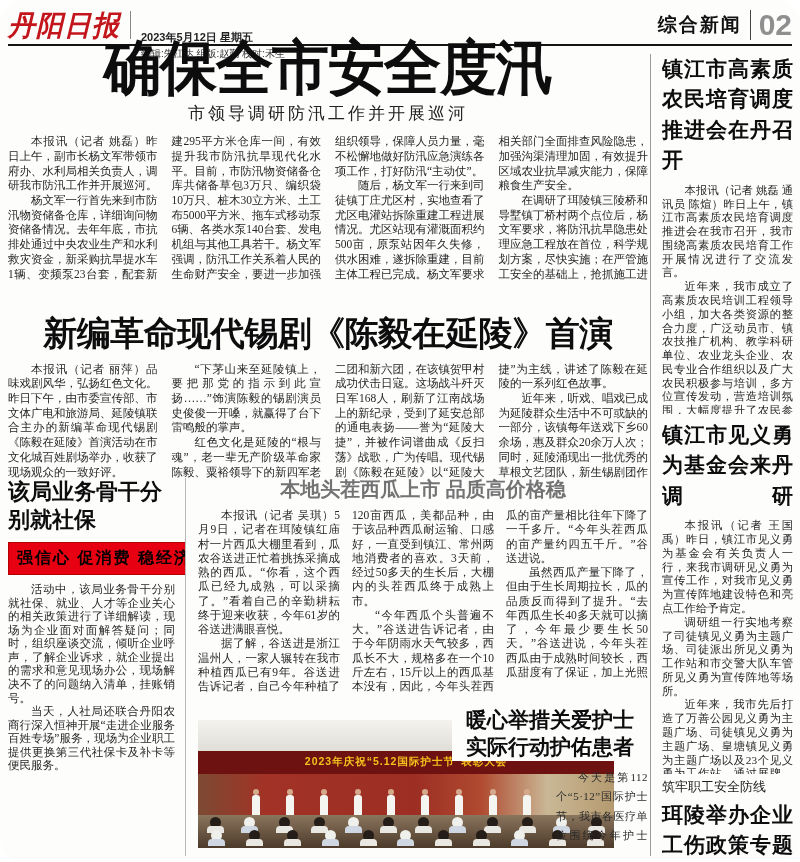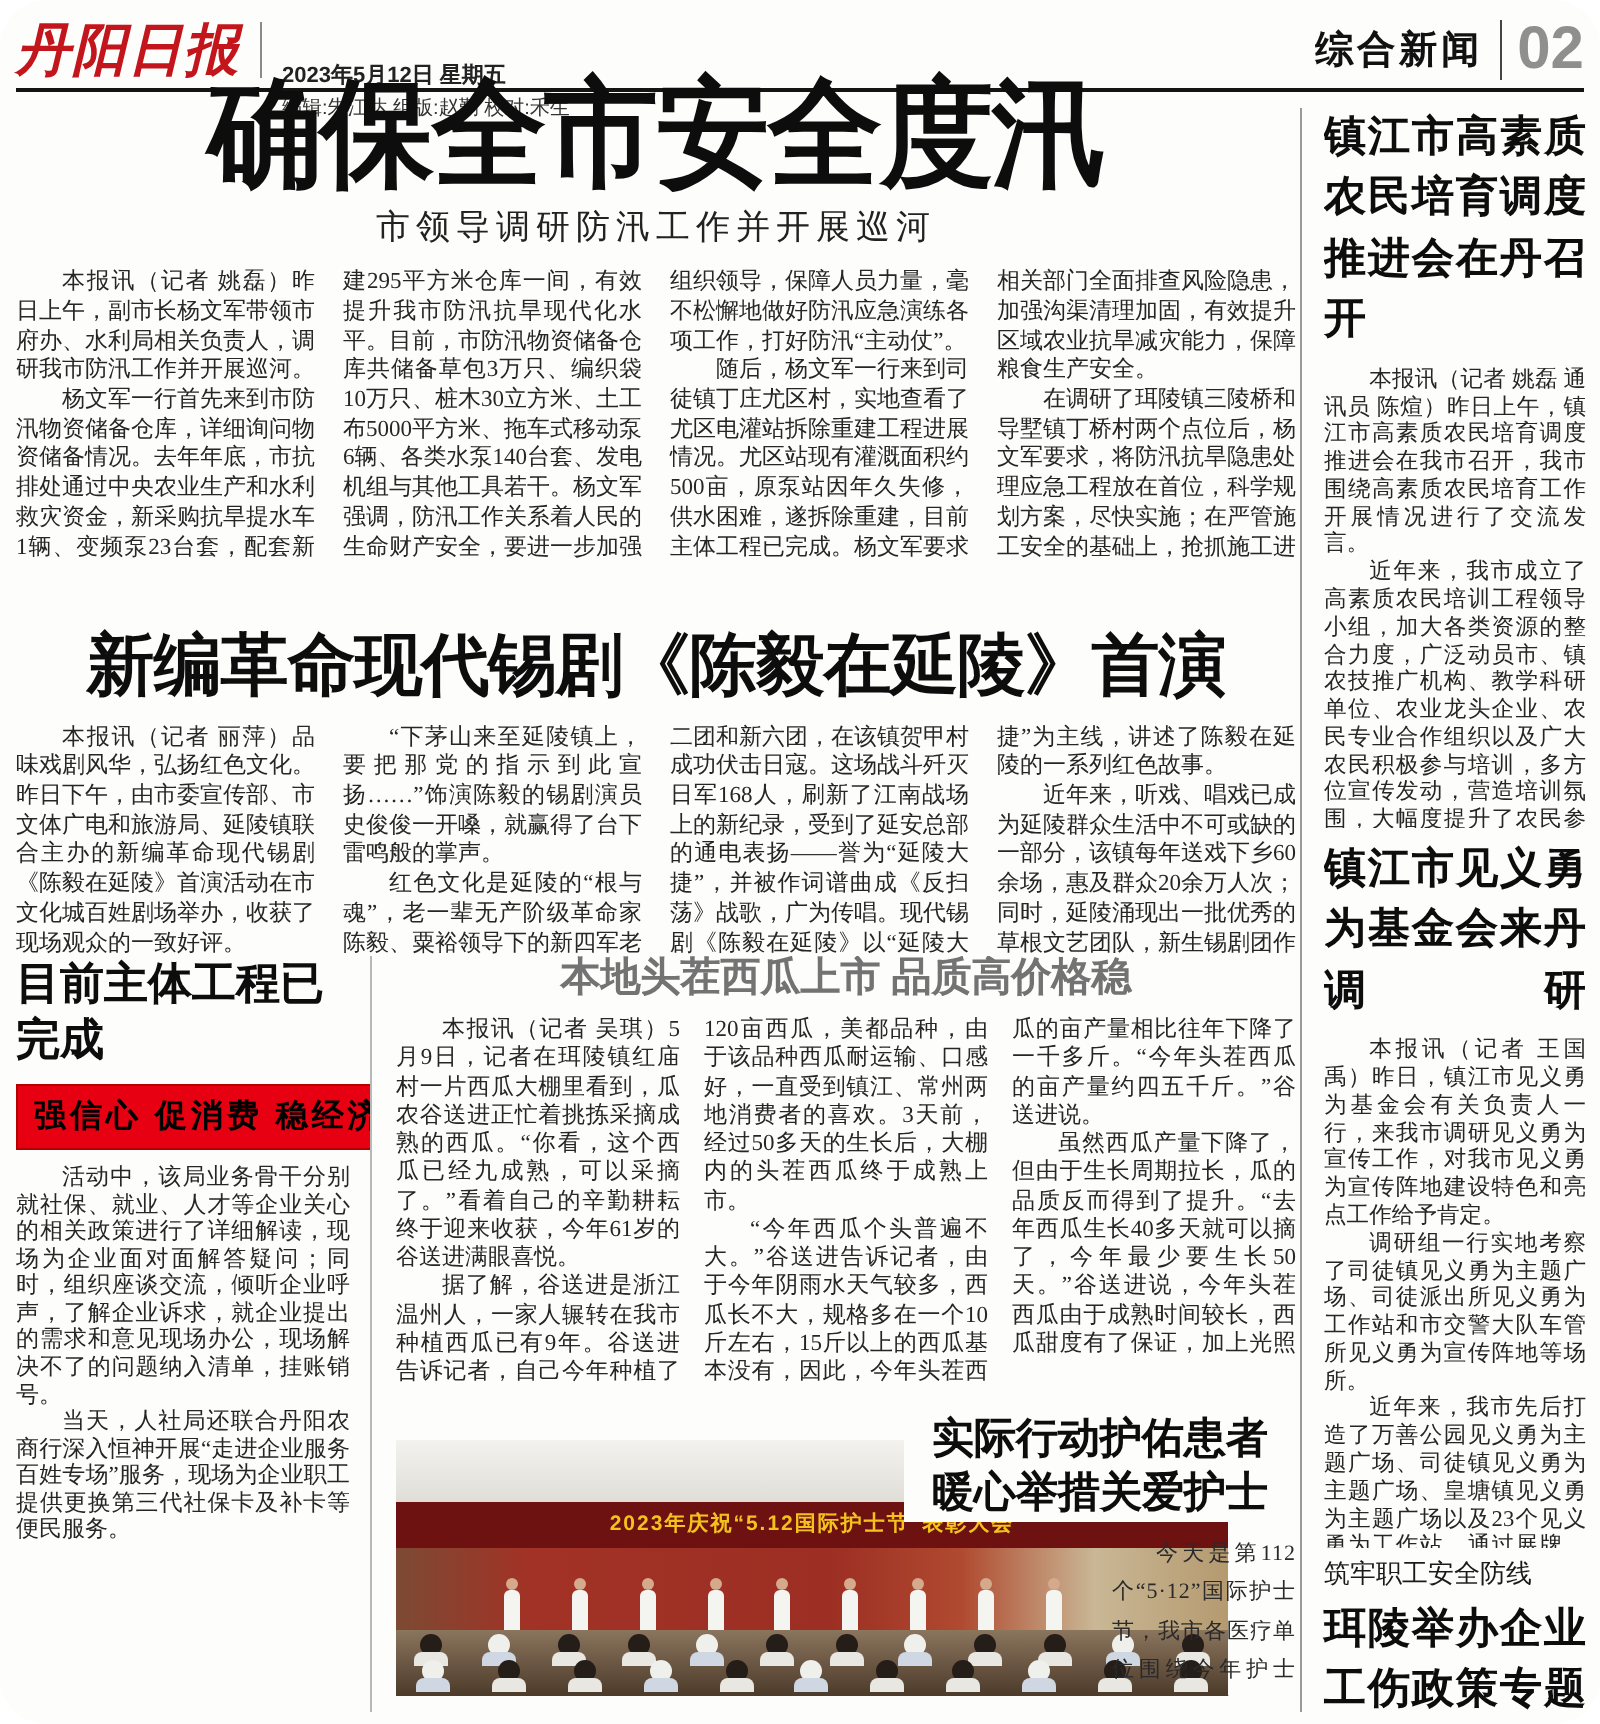--- a/index.html
+++ b/index.html
@@ -137,21 +137,21 @@
         <p>本报讯（记者 丽萍）品味戏剧风华，弘扬红色文化。昨日下午，由市委宣传部、市文体广电和旅游局、延陵镇联合主办的新编革命现代锡剧《陈毅在延陵》首演活动在市文化城百姓剧场举办，收获了现场观众的一致好评。</p>
         <p>“下茅山来至延陵镇上，要把那党的指示到此宣扬……”饰演陈毅的锡剧演员史俊俊一开嗓，就赢得了台下雷鸣般的掌声。</p>
         <p>红色文化是延陵的“根与魂”，老一辈无产阶级革命家陈毅、粟裕领导下的新四军老二团和新六团，在该镇贺甲村成功伏击日寇。这场战斗歼灭日军168人，刷新了江南战场上的新纪录，受到了延安总部的通电表扬——誉为“延陵大捷”，并被作词谱曲成《反扫荡》战歌，广为传唱。现代锡剧《陈毅在延陵》以“延陵大捷”为主线，讲述了陈毅在延陵的一系列红色故事。</p>
         <p>近年来，听戏、唱戏已成为延陵群众生活中不可或缺的一部分，该镇每年送戏下乡60余场，惠及群众20余万人次；同时，延陵涌现出一批优秀的草根文艺团队，新生锡剧团作为其中之一，被授予“江苏省优秀群众文化团队”。</p>
       </div>
   </div>
 
   <div id="bottom">
 
     <div class="bl">
-      <div class="bl-title">目前主体工程已完成</div>
+      <div class="bl-title">该局业务骨干分别就社保</div>
       <div class="badge">强信心 促消费 稳经济</div>
       <div class="bl-body body-text">
           <p>活动中，该局业务骨干分别就社保、就业、人才等企业关心的相关政策进行了详细解读，现场为企业面对面解答疑问；同时，组织座谈交流，倾听企业呼声，了解企业诉求，就企业提出的需求和意见现场办公，现场解决不了的问题纳入清单，挂账销号。</p>
           <p>当天，人社局还联合丹阳农商行深入恒神开展“走进企业服务百姓专场”服务，现场为企业职工提供更换第三代社保卡及补卡等便民服务。</p>
         </div>
     </div>
 
     <div class="bm">
       <div class="melon-headline">本地头茬西瓜上市 品质高价格稳</div>
       <div class="melon-body body-text">
@@ -202,22 +202,22 @@
                 <span class="head alt"></span>
               <span class="head"></span>
                 <span class="head"></span>
                 <span class="head alt"></span>
               <span class="head"></span>
                 <span class="head"></span>
             </div>
           </div>
         </div>
         <div class="nurse-headline">
+          <div>暖心举措关爱护士</div>
           <div>实际行动护佑患者</div>
-          <div>暖心举措关爱护士</div>
         </div>
         <div class="nurse-caption">今天是第112个“5·12”国际护士节，我市各医疗单位围绕今年护士节“发展护士队伍，改善护理服务”主题组织了丰富多</div>
       </div>
     </div>
   </div>
 
   <div id="rightcol">
     <div class="r-art1">
       <div class="r-title">镇江市高素质农民培育调度推进会在丹召开</div>
       <div class="r-body body-text">

